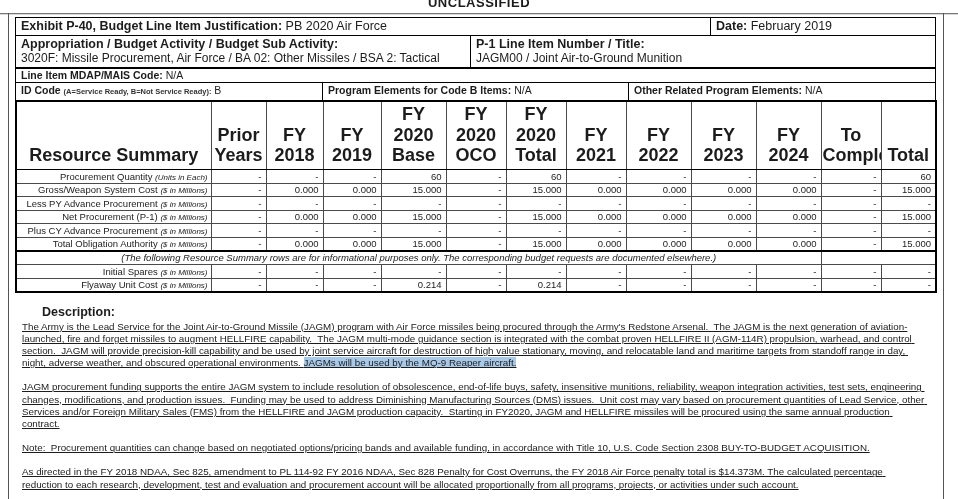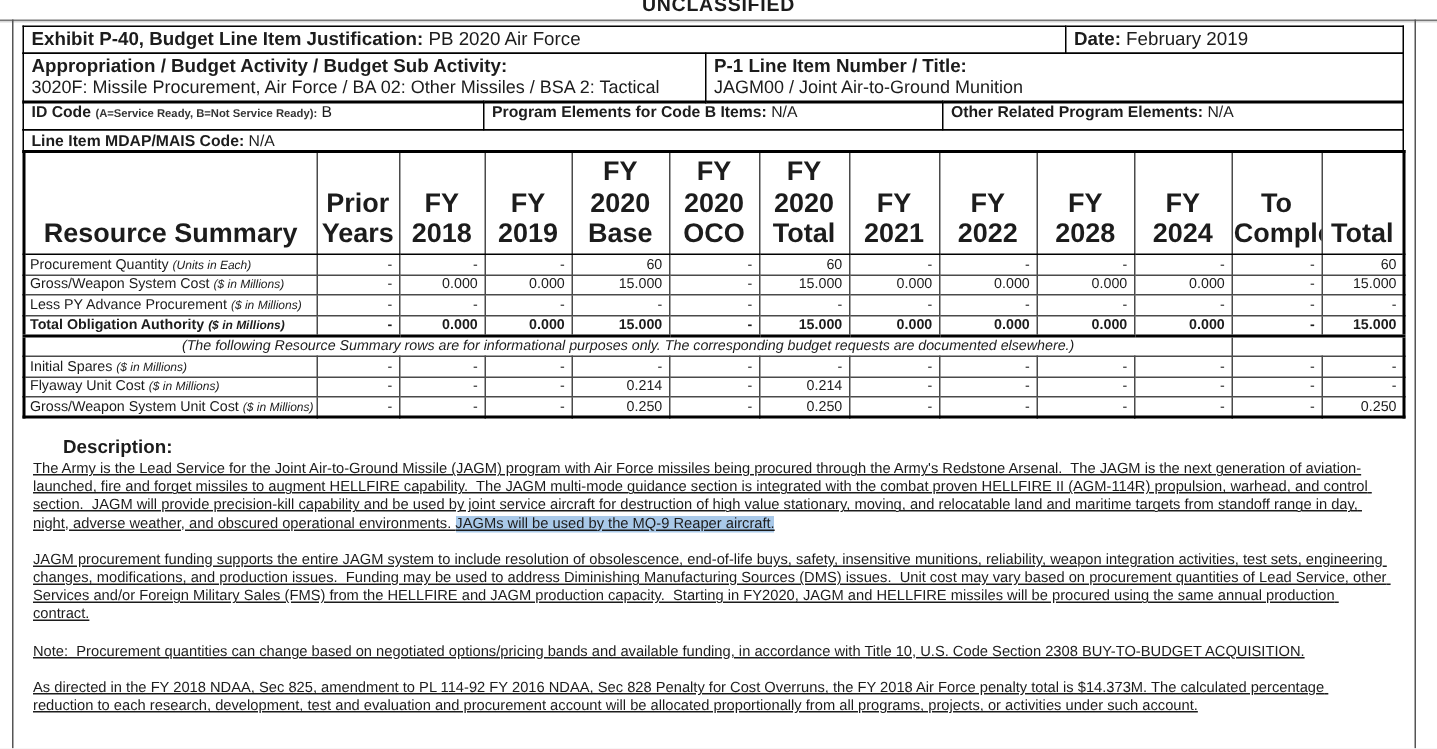--- a/index.html
+++ b/index.html
@@ -30,25 +30,25 @@
 
   
   table.rs { width:920px; border-collapse:collapse; table-layout:fixed; margin-top:-1.5px; border:2px solid #000; }
   table.rs th, table.rs td { border:1px solid #4a4a4a; overflow:hidden; }
   table.rs thead th {
     height:40px; vertical-align:bottom; text-align:center;
     font-size:18px; font-weight:bold; white-space:pre-line; line-height:1.15;
     padding:2px 1px 3px 1px; border-bottom:1.5px solid #000;
   }
   table.rs thead th.rs-first { text-align:center; }
-  td.row-label { font-size:9.5px; text-align:left; padding:0 3px; white-space:nowrap; }
+  td.row-label { font-size:9.5px; text-align:right; padding:0 3px; white-space:nowrap; }
   td.row-label .unit { font-style:italic; font-size:8px; }
   td.num { font-size:9.5px; text-align:right; padding:0 4px; white-space:nowrap; }
   tbody.main tr, tbody.info tr { height:13.5px; }
-  tr.bold-row td { font-weight:bold;margin-top:48px; }
+  tr.bold-row td { font-weight:normal;margin-top:48px; }
   tbody.main tr.bold-row td { border-top:1px solid #000; border-bottom:2.5px solid #000; }
   tr.note-row td { height:14px; font-size:9.5px; font-style:italic; text-align:center; border-bottom:1px solid #4a4a4a; }
 
   
   .desc { padding:12px 8px 0 7px; width:918px; }
   .desc-heading { font-size:12.5px; font-weight:bold; margin-bottom:2px;padding-left:20px; }
   .desc p { font-size:9.8px; line-height:12.2px; white-space:pre-wrap; margin-bottom:12px;text-decoration:underline; }
   .desc p.tight { margin-bottom:12px; }
   .hl { background:#a9c9e9; }
 </style>
@@ -88,42 +88,42 @@
           <div class="val">3020F: Missile Procurement, Air Force / BA 02: Other Missiles / BSA 2: Tactical</div>
         </td>
         <td>
           <div class="lbl">P-1 Line Item Number / Title:</div>
           <div class="val">JAGM00 / Joint Air-to-Ground Munition</div>
         </td>
       </tr>
     </tbody>
       </table>
 
+    <table class="band band-d">
+      <colgroup>
+          <col style="width:920px">
+        </colgroup>
+      <tbody>
+          <tr>
+        <td><span class="lbl">Line Item MDAP/MAIS Code:</span><span> N/A</span></td>
+      </tr>
+    </tbody>
+      </table>
+
     <table class="band band-c">
       <colgroup>
           <col style="width:307px">
           <col style="width:306px">
           <col style="width:307px">
         </colgroup>
       <tbody>
           <tr>
         <td><span class="lbl">ID Code </span><span class="tiny">(A=Service Ready, B=Not Service Ready):</span><span> B</span></td>
         <td><span class="lbl">Program Elements for Code B Items:</span><span> N/A</span></td>
         <td><span class="lbl">Other Related Program Elements:</span><span> N/A</span></td>
-      </tr>
-    </tbody>
-      </table>
-
-    <table class="band band-d">
-      <colgroup>
-          <col style="width:920px">
-        </colgroup>
-      <tbody>
-          <tr>
-        <td><span class="lbl">Line Item MDAP/MAIS Code:</span><span> N/A</span></td>
       </tr>
     </tbody>
       </table>
 
     <table class="rs">
       <colgroup>
         <col style="width:195px">
           <col style="width:55px">
           <col style="width:57px">
           <col style="width:58px">
@@ -145,21 +145,21 @@
           <th>FY 2018</th>
           <th>FY 2019</th>
           <th>FY 2020
 Base</th>
           <th>FY 2020
 OCO</th>
           <th>FY 2020
 Total</th>
           <th>FY 2021</th>
           <th>FY 2022</th>
-          <th>FY 2028</th>
+          <th>FY 2023</th>
           <th>FY 2024</th>
           <th>To
 Complete</th>
           <th>Total</th>
         </tr>
       </thead>
       <tbody class="main" id="main-rows">
           <tr>
             <td class="row-label"><span>Procurement Quantity </span><span class="unit">(Units in Each)</span></td>
             <td class="num">-</td>
@@ -198,20 +198,50 @@
             <td class="num">-</td>
             <td class="num">-</td>
             <td class="num">-</td>
             <td class="num">-</td>
             <td class="num">-</td>
             <td class="num">-</td>
             <td class="num">-</td>
             <td class="num">-</td>
             <td class="num">-</td>
           </tr>
+          <tr>
+            <td class="row-label"><span>Net Procurement (P-1) </span><span class="unit">($ in Millions)</span></td>
+            <td class="num">-</td>
+            <td class="num">0.000</td>
+            <td class="num">0.000</td>
+            <td class="num">15.000</td>
+            <td class="num">-</td>
+            <td class="num">15.000</td>
+            <td class="num">0.000</td>
+            <td class="num">0.000</td>
+            <td class="num">0.000</td>
+            <td class="num">0.000</td>
+            <td class="num">-</td>
+            <td class="num">15.000</td>
+          </tr>
+          <tr>
+            <td class="row-label"><span>Plus CY Advance Procurement </span><span class="unit">($ in Millions)</span></td>
+            <td class="num">-</td>
+            <td class="num">-</td>
+            <td class="num">-</td>
+            <td class="num">-</td>
+            <td class="num">-</td>
+            <td class="num">-</td>
+            <td class="num">-</td>
+            <td class="num">-</td>
+            <td class="num">-</td>
+            <td class="num">-</td>
+            <td class="num">-</td>
+            <td class="num">-</td>
+          </tr>
           <tr class="bold-row">
             <td class="row-label"><span>Total Obligation Authority </span><span class="unit">($ in Millions)</span></td>
             <td class="num">-</td>
             <td class="num">0.000</td>
             <td class="num">0.000</td>
             <td class="num">15.000</td>
             <td class="num">-</td>
             <td class="num">15.000</td>
             <td class="num">0.000</td>
             <td class="num">0.000</td>
@@ -250,35 +280,20 @@
             <td class="num">-</td>
             <td class="num">0.214</td>
             <td class="num">-</td>
             <td class="num">0.214</td>
             <td class="num">-</td>
             <td class="num">-</td>
             <td class="num">-</td>
             <td class="num">-</td>
             <td class="num">-</td>
             <td class="num">-</td>
-          </tr>
-          <tr>
-            <td class="row-label"><span>Gross/Weapon System Unit Cost </span><span class="unit">($ in Millions)</span></td>
-            <td class="num">-</td>
-            <td class="num">-</td>
-            <td class="num">-</td>
-            <td class="num">0.250</td>
-            <td class="num">-</td>
-            <td class="num">0.250</td>
-            <td class="num">-</td>
-            <td class="num">-</td>
-            <td class="num">-</td>
-            <td class="num">-</td>
-            <td class="num">-</td>
-            <td class="num">0.250</td>
           </tr>
         </tbody>
     </table>
 
     <div class="desc">
       <div class="desc-heading">Description:</div>
       <p><span>The Army is the Lead Service for the Joint Air-to-Ground Missile (JAGM) program with Air Force missiles being procured through the Army's Redstone Arsenal.  The JAGM is the next generation of aviation-launched, fire and forget missiles to augment HELLFIRE capability.  The JAGM multi-mode guidance section is integrated with the combat proven HELLFIRE II (AGM-114R) propulsion, warhead, and control section.  JAGM will provide precision-kill capability and be used by joint service aircraft for destruction of high value stationary, moving, and relocatable land and maritime targets from standoff range in day, night, adverse weather, and obscured operational environments. </span><span class="hl" style="background: rgb(169, 201, 233);">JAGMs will be used by the MQ-9 Reaper aircraft.</span></p>
       <p>JAGM procurement funding supports the entire JAGM system to include resolution of obsolescence, end-of-life buys, safety, insensitive munitions, reliability, weapon integration activities, test sets, engineering changes, modifications, and production issues.  Funding may be used to address Diminishing Manufacturing Sources (DMS) issues.  Unit cost may vary based on procurement quantities of Lead Service, other Services and/or Foreign Military Sales (FMS) from the HELLFIRE and JAGM production capacity.  Starting in FY2020, JAGM and HELLFIRE missiles will be procured using the same annual production contract.</p>
       <p class="tight">Note:  Procurement quantities can change based on negotiated options/pricing bands and available funding, in accordance with Title 10, U.S. Code Section 2308 BUY-TO-BUDGET ACQUISITION.</p>
       <p>As directed in the FY 2018 NDAA, Sec 825, amendment to PL 114-92 FY 2016 NDAA, Sec 828 Penalty for Cost Overruns, the FY 2018 Air Force penalty total is $14.373M. The calculated percentage reduction to each research, development, test and evaluation and procurement account will be allocated proportionally from all programs, projects, or activities under such account.</p>

